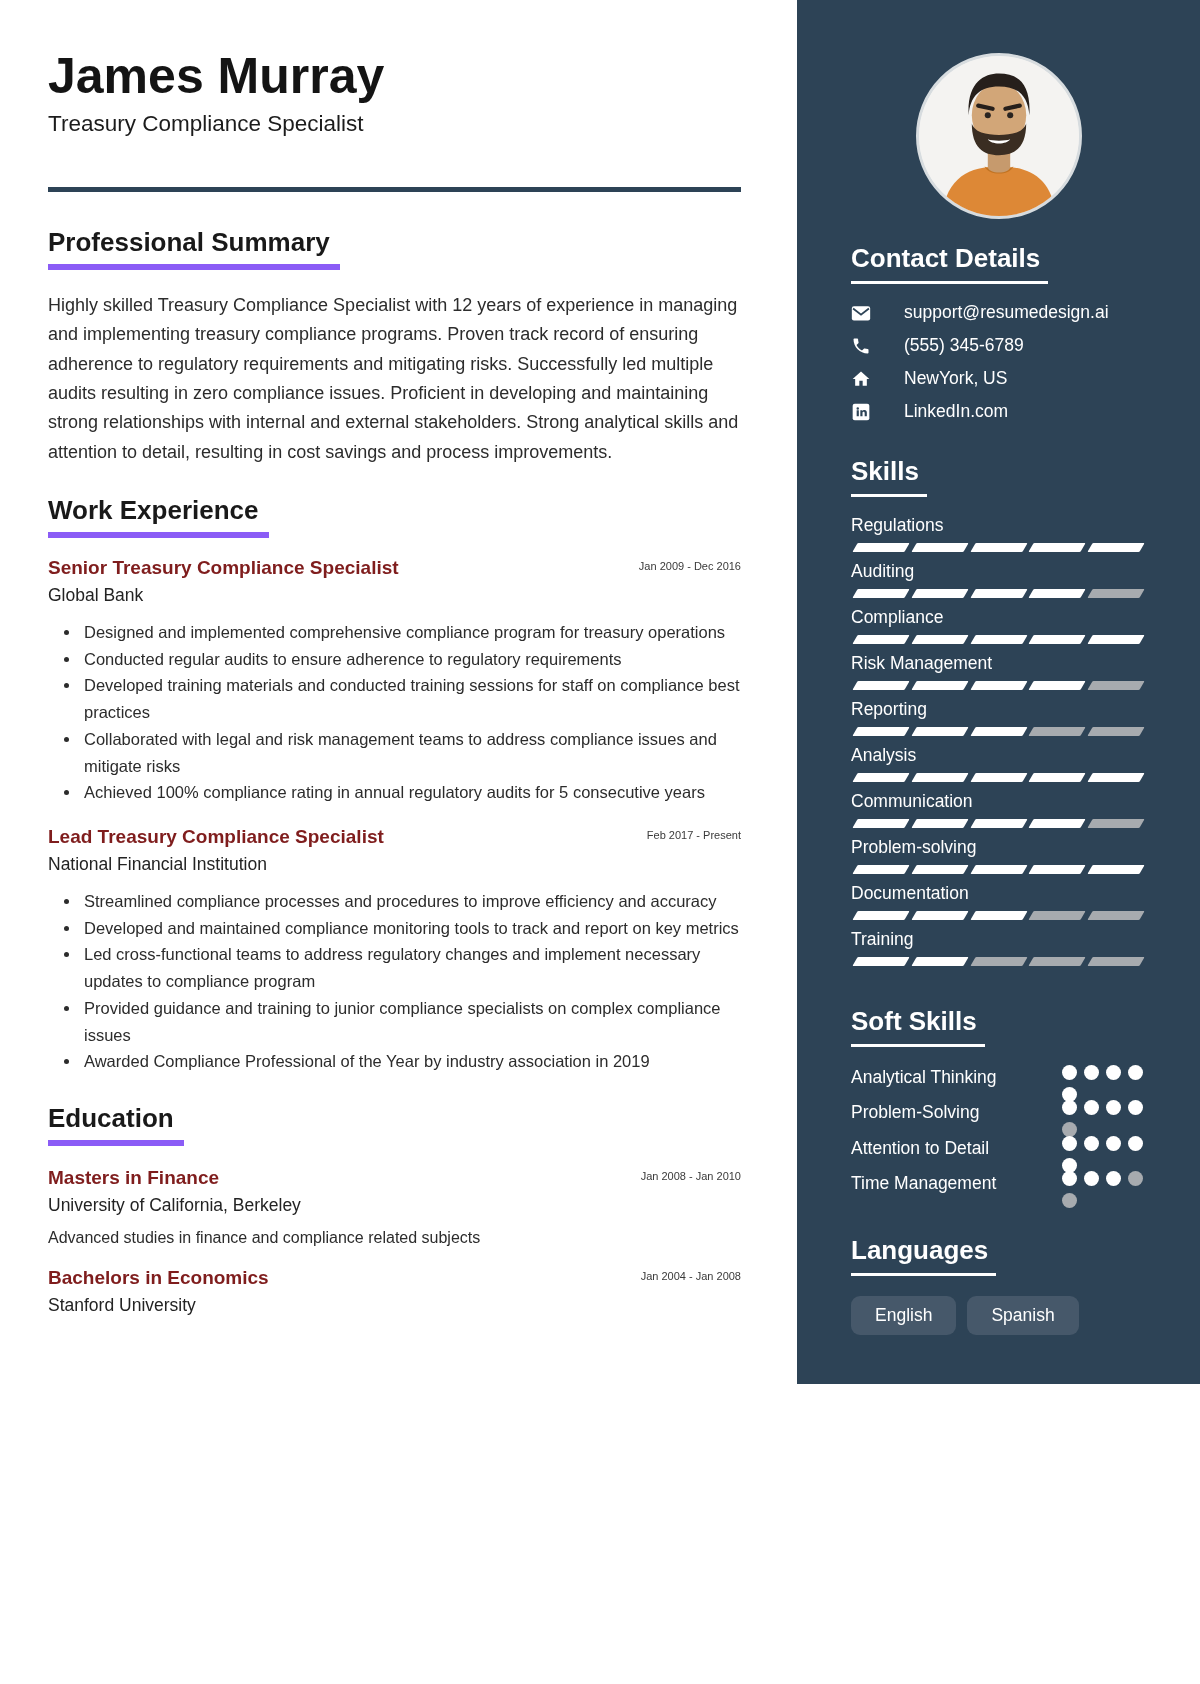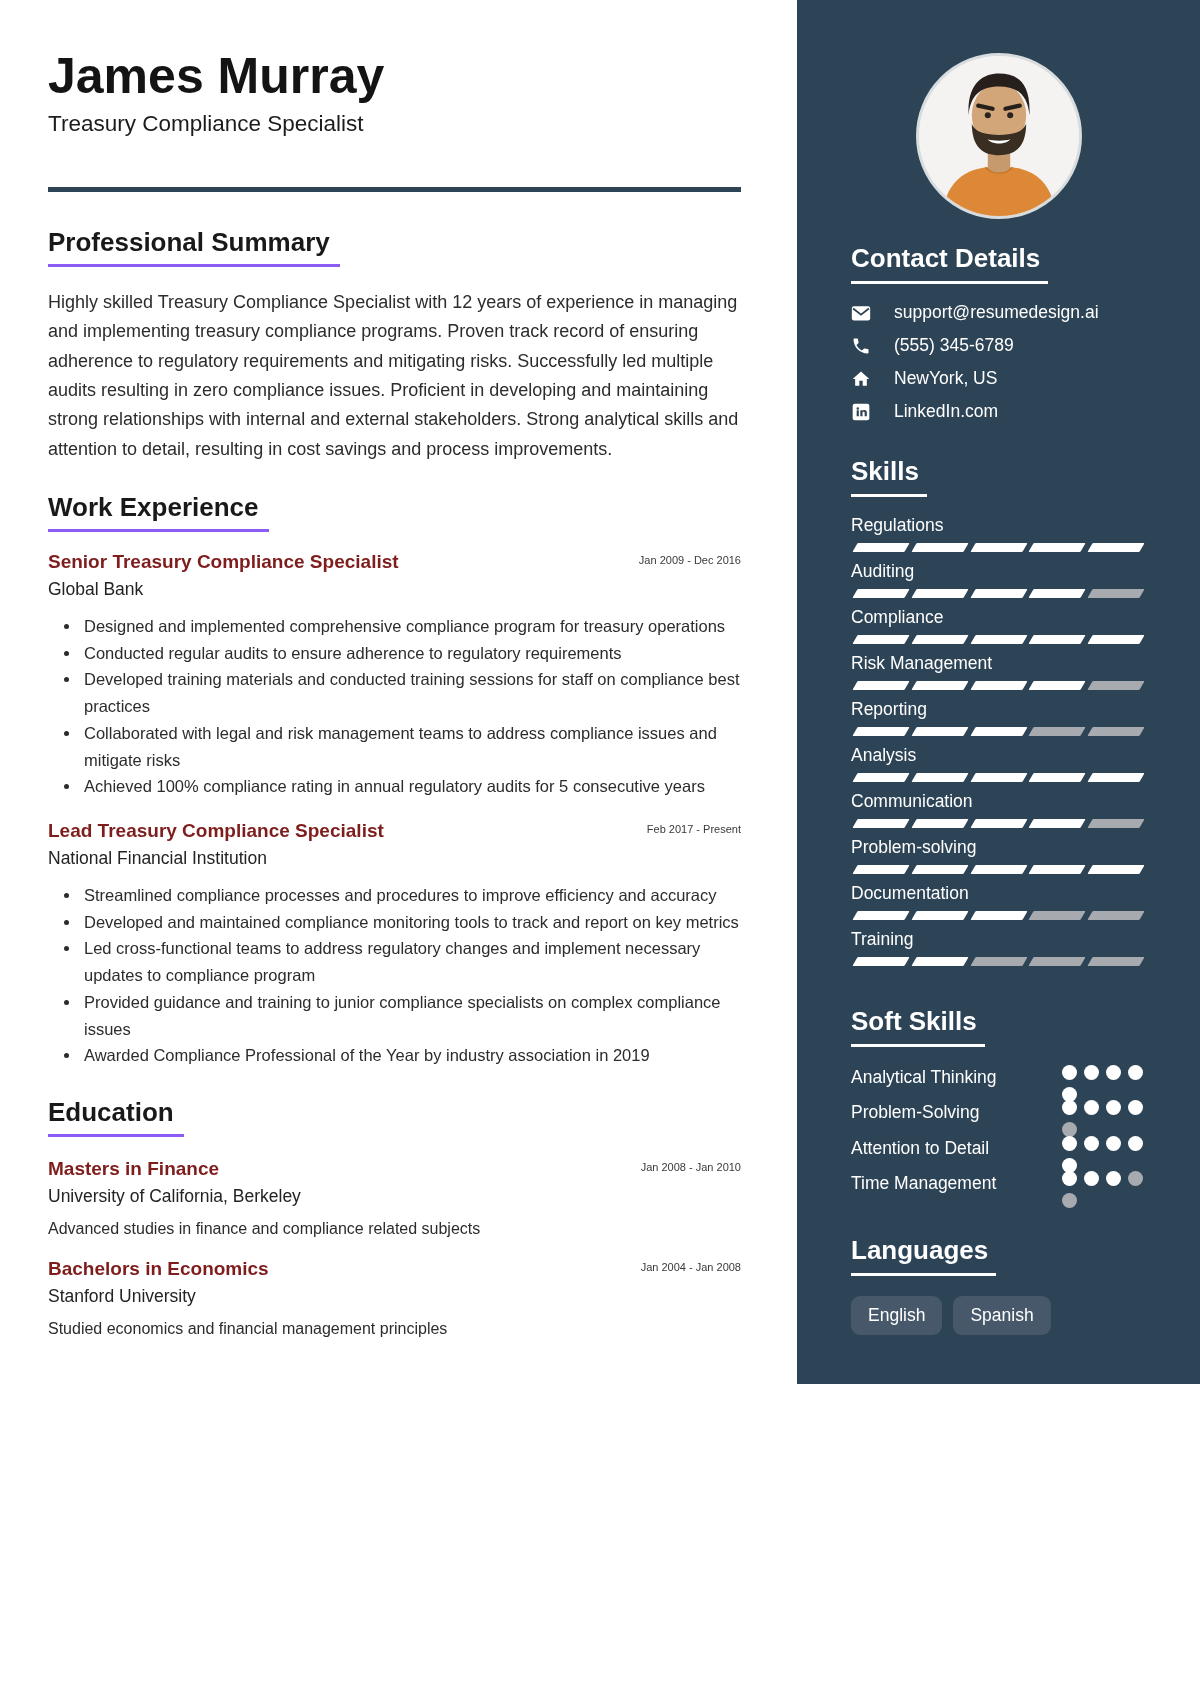--- a/index.html
+++ b/index.html
@@ -18,21 +18,21 @@
   .page{display:flex;width:1200px;height:1384px;}
 
   
   .main{width:797px;padding:48px 56px 40px 48px;}
   .person-name{font-size:50px;line-height:1.12;font-weight:700;color:#141414;margin:0;}
   .person-title{font-size:22.5px;color:#1c1c1c;margin-top:7px;}
   .rule{height:5px;background:var(--rule);margin:50px 0 35px 0;}
 
   h2.m-head{
     display:inline-block;font-size:26px;font-weight:700;color:#191919;
-    border-bottom:3px solid #8b5cf6;padding:0 10px 6px 0;margin:0 0 15px 0;
+    border-bottom:6px solid #8b5cf6;padding:0 10px 6px 0;margin:0 0 15px 0;
   }
   .sec{margin-top:28px;}
   .summary-text{font-size:18px;line-height:1.63;color:#2c2c2c;margin:6px 0 0 0;}
 
   .job{margin-top:4px;}
   .job-head,.edu-head{display:flex;justify-content:space-between;align-items:flex-start;}
   .j-title,.e-degree{font-size:19px;font-weight:700;color:#7f1d1d;}
   .j-dates,.e-dates{font-size:11px;color:#3a3a3a;padding-top:3px;white-space:nowrap;}
   .j-company,.e-school{font-size:17.5px;color:#232323;margin-top:6px;}
   ul.bullets{margin:13px 0 20px 0;padding-left:33px;}
@@ -51,38 +51,38 @@
   }
   .photo-wrap svg{display:block;width:100%;height:100%;}
 
   h2.s-head{
     display:inline-block;font-size:26px;font-weight:700;color:#fff;
     border-bottom:3px solid #fff;padding:0 8px 7px 0;margin:0 0 18px 0;
   }
   .s-sec{margin-top:34px;}
   .s-sec.first{margin-top:0;}
 
-  .c-row{display:flex;align-items:center;gap:23px;margin-bottom:12px;font-size:17.5px;}
+  .c-row{display:flex;align-items:center;gap:33px;margin-bottom:12px;font-size:17.5px;}
   .c-icon{width:20px;height:20px;flex:0 0 auto;display:flex;align-items:center;}
   .c-icon svg{width:20px;height:20px;}
 
   .skill{margin-bottom:9px;}
   .sk-label{font-size:17.5px;line-height:1.2;margin-bottom:7px;}
   .sk-bar{display:flex;gap:7px;padding:0 4px;}
   .seg{flex:1;height:9px;background:#fff;transform:skewX(-30deg);border-radius:1px;}
   .seg.off{background:var(--inactive);}
 
   .soft-row{display:flex;margin-bottom:10px;}
   .soft-label{flex:1;font-size:17.5px;line-height:1.45;padding-right:6px;}
   .soft-dots{width:84px;display:flex;flex-wrap:wrap;gap:7px;height:15px;align-content:flex-start;}
   .dot{width:15px;height:15px;border-radius:50%;background:#fff;flex:0 0 auto;}
   .dot.off{background:var(--inactive);}
 
   .pills{display:flex;gap:11px;margin-top:2px;}
-  .pill{background:var(--pill-bg);border-radius:9px;padding:9px 17px;font-size:17.5px;color:#fff;}
+  .pill{background:var(--pill-bg);border-radius:9px;padding:9px 24px;font-size:17.5px;color:#fff;}
 </style>
 </head>
 <body>
 
 <div class="page">
 
   <div class="main">
     <h1 class="person-name">James Murray</h1>
     <div class="person-title">Treasury Compliance Specialist</div>
     <div class="rule"></div>
@@ -136,21 +136,20 @@
     </div>
     <div class="e-school">University of California, Berkeley</div>
     <div class="e-desc">Advanced studies in finance and compliance related subjects</div>
   </div>
           <div class="edu-item">
     <div class="edu-head">
       <div class="e-degree">Bachelors in Economics</div>
       <div class="e-dates">Jan 2004 - Jan 2008</div>
     </div>
     <div class="e-school">Stanford University</div>
-    <div class="e-desc">Studied economics and financial management principles</div>
   </div>
         </div>
     </section>
   </div>
 
   <aside class="sidebar">
     <div class="photo-wrap">
       <svg viewBox="0 0 100 100">
         <circle cx="50" cy="50" r="50" fill="#f4f3f1"></circle>
         <path d="M14 103 C16 76 31 69 50 69 C69 69 84 76 86 103 Z" fill="#dd8836"></path>

